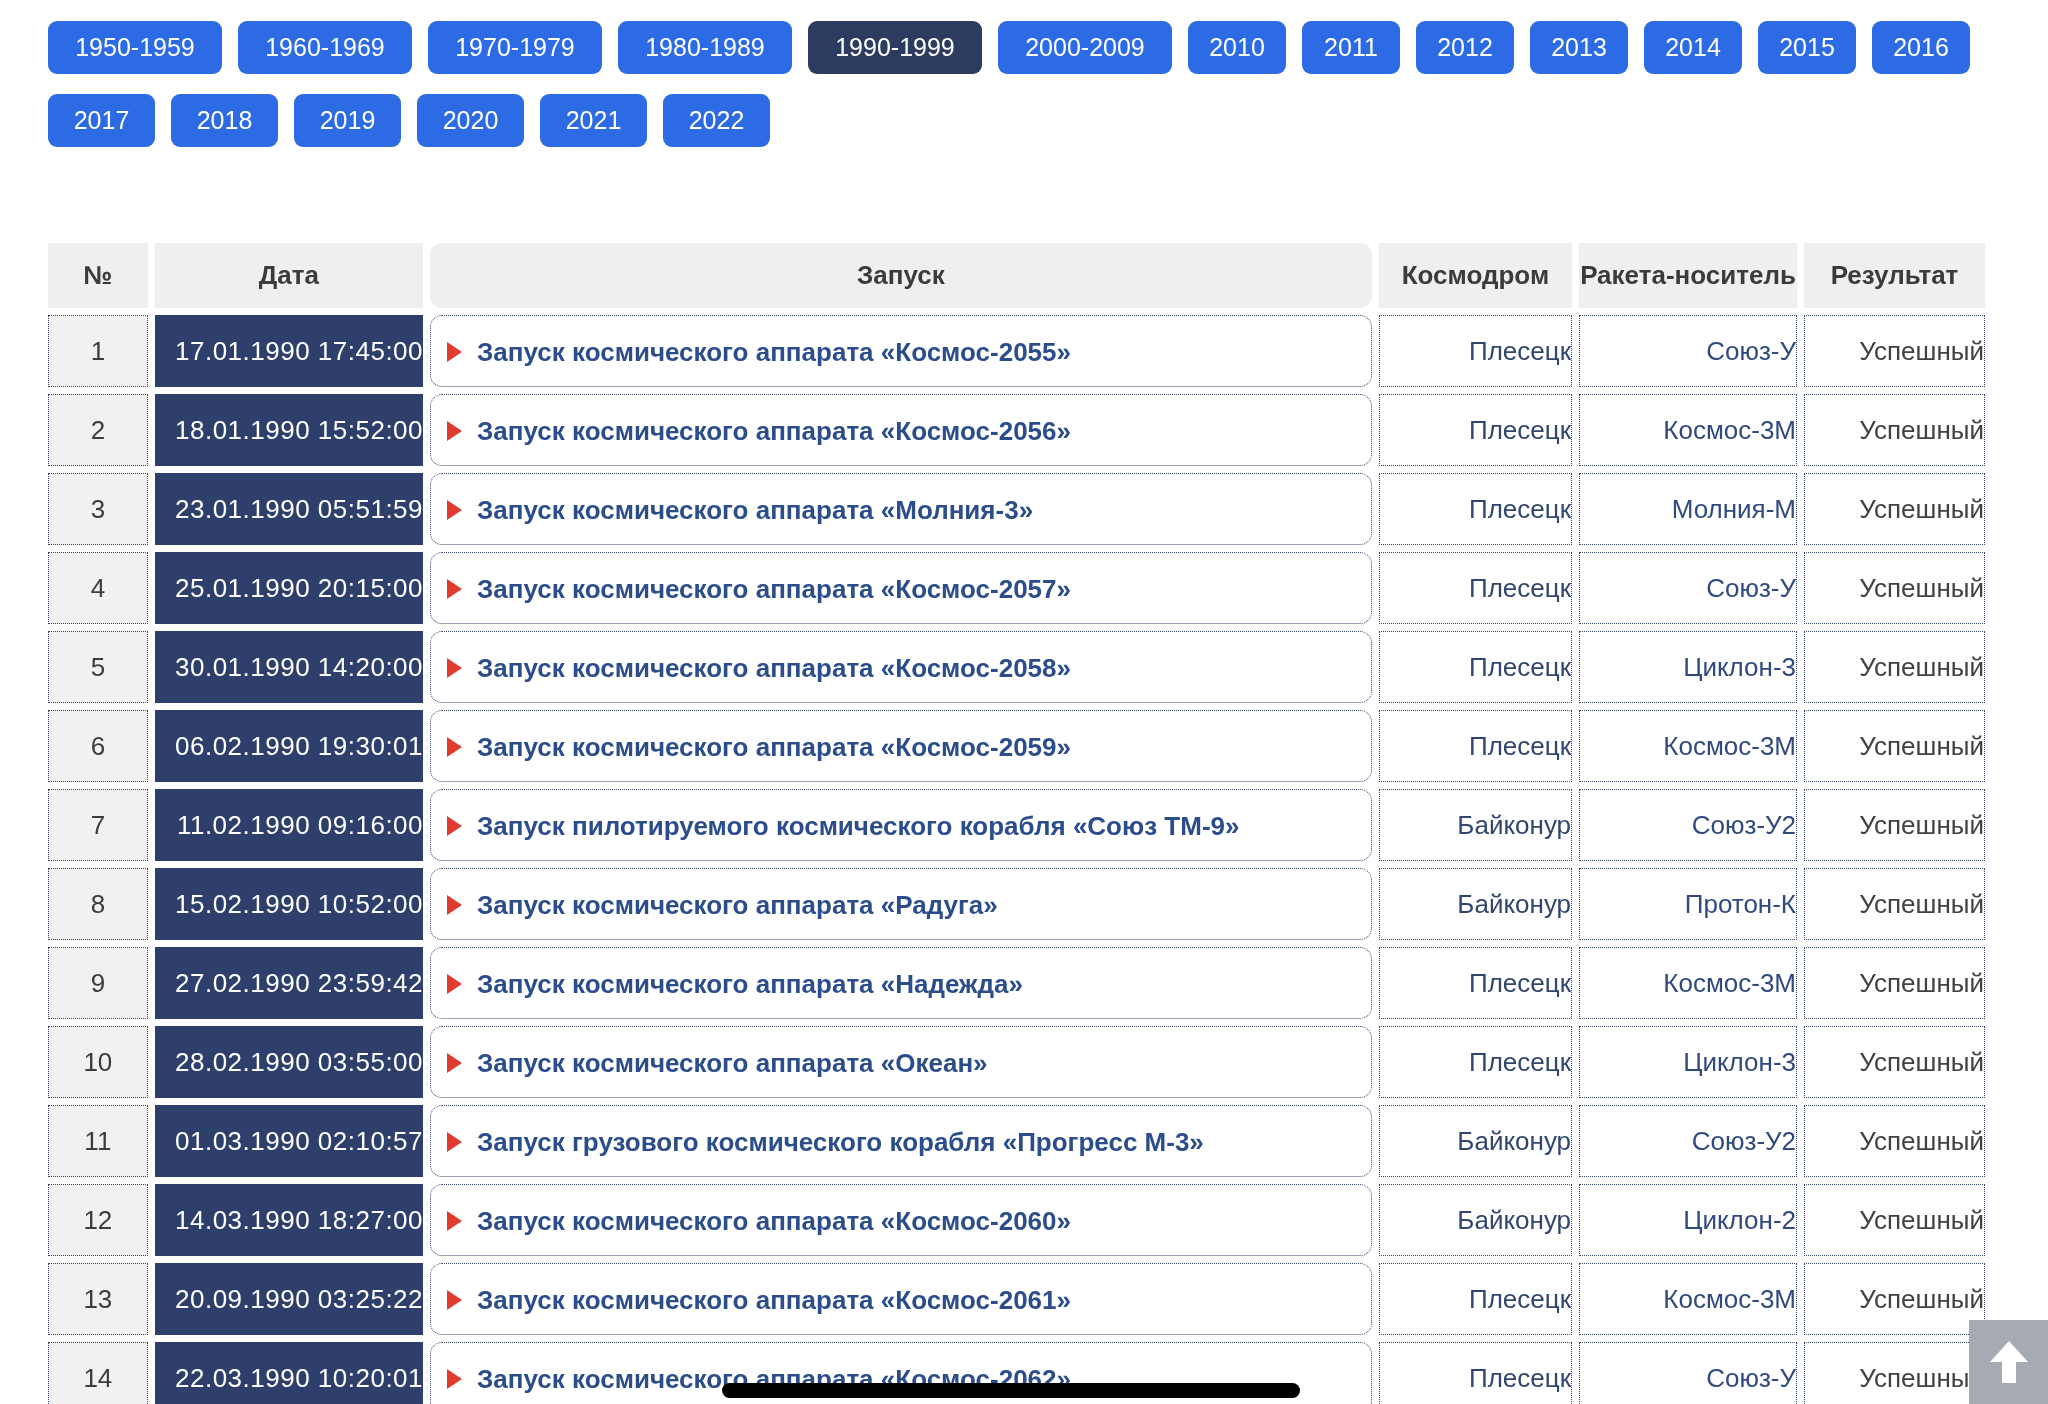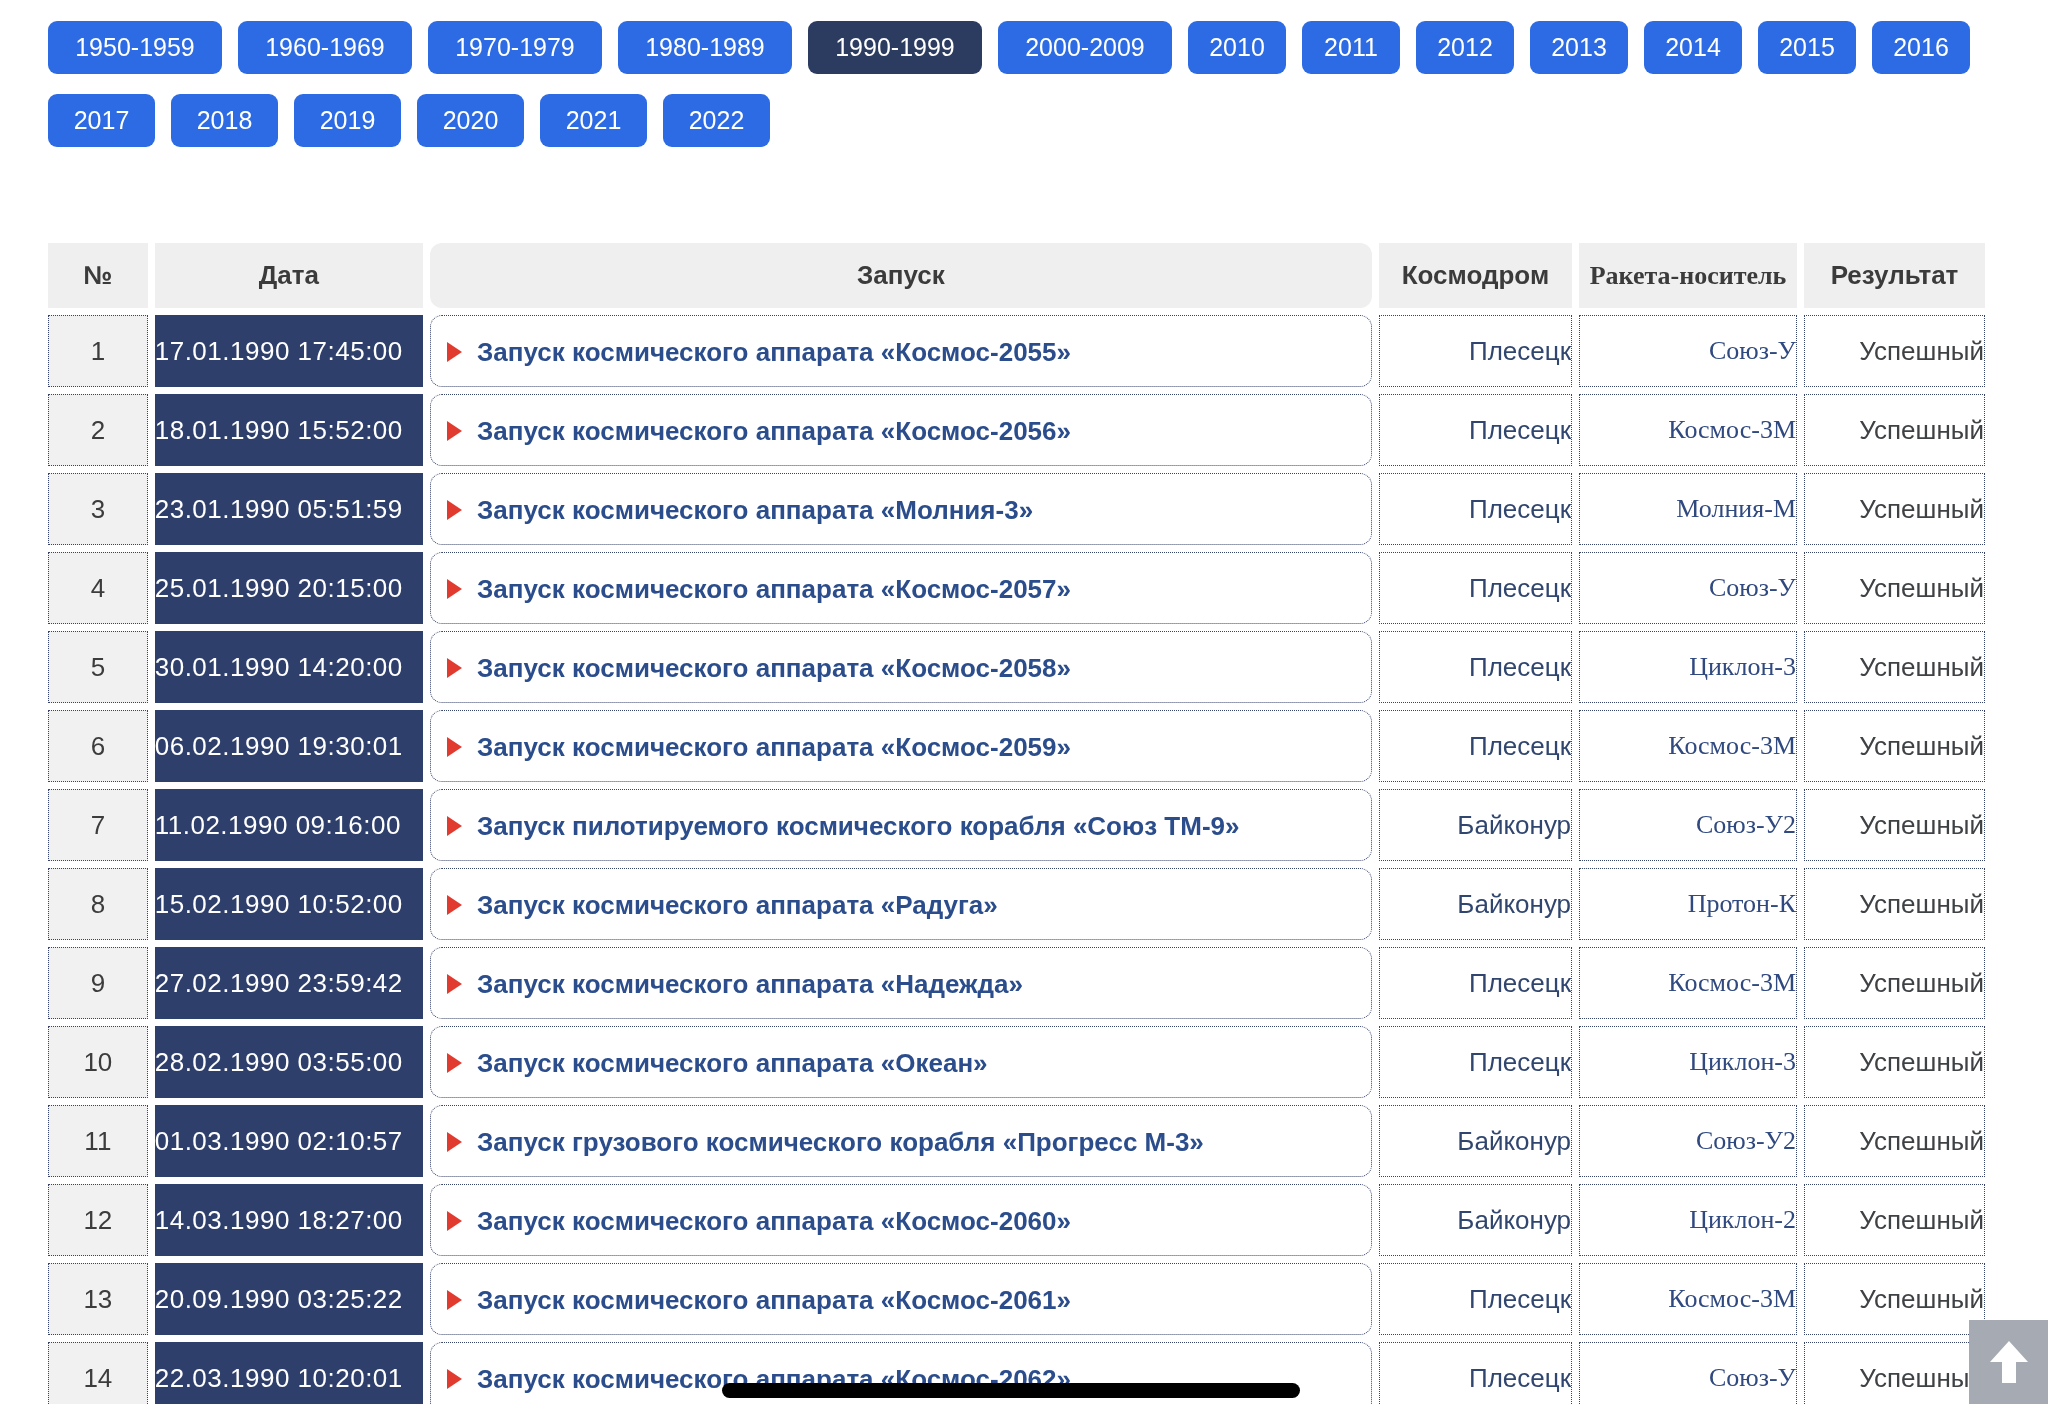--- a/index.html
+++ b/index.html
@@ -28,36 +28,36 @@
   
   table.launch-table{
     position:absolute;left:41px;top:236px;
     border-collapse:separate;border-spacing:7px 7px;
     table-layout:fixed;width:1951px;
   }
   .col-num{width:97px;}
   .col-date{width:261px;}
   .col-launch{width:916px;border-radius:12px;}
   .col-site{width:188px;}
-  .col-rocket{width:212px;font-family:Liberation Serif, serif;}
+  .col-rocket{width:212px;}
   .col-result{width:176px;}
 
   th{
     background:var(--header-bg);
     height:65px;font-size:26px;font-weight:700;color:#3b3b3b;
     text-align:center;padding:0;
   }
   td{height:70px;font-size:26px;padding:0;}
   td.num{
     background:#f1f1f2;border:1px dotted var(--dotted-border);
     color:#3c3c3c;text-align:center;
   }
   td.date{
     background:var(--date-cell-bg);color:#ffffff;
-    text-align:left;letter-spacing:0.5px;
+    text-align:right;letter-spacing:0.5px;
   }
   td.launch{
     border:1px dotted var(--dotted-border);
     text-align:left;padding:0 12px 0 16px;background:#ffffff;
   }
   td.site,td.rocket,td.result{
     border:1px dotted var(--dotted-border);
     text-align:right;background:#ffffff;
   }
   td.site{color:#31466f;}

